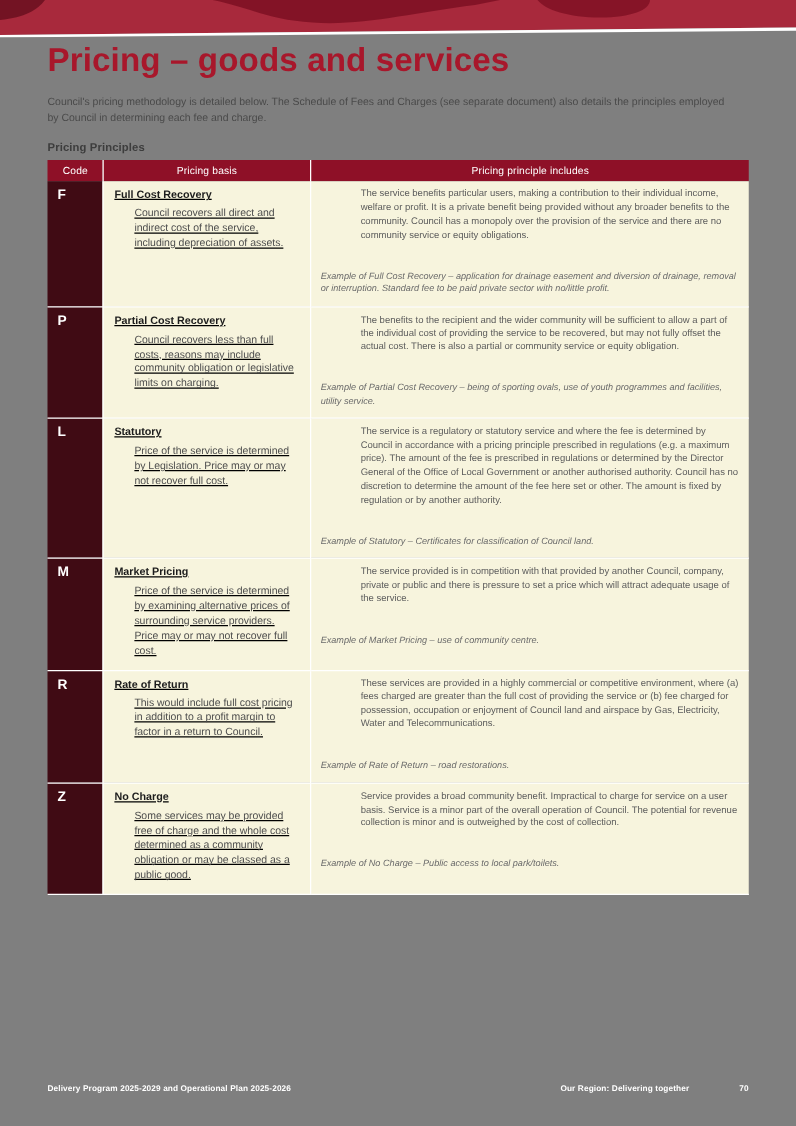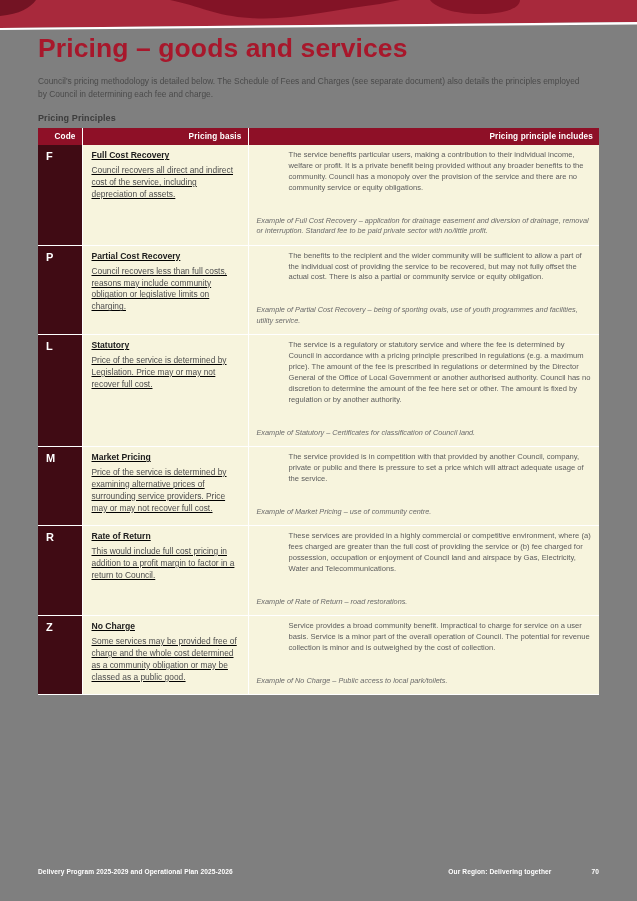--- a/index.html
+++ b/index.html
@@ -66,22 +66,22 @@
   #pricing-table {
     margin-top: 5px;
     width: 561px;
     border-collapse: collapse;
     table-layout: fixed;
   }
   #pricing-table thead th {
     background: #8e1027;
     color: #ffffff;
     font-size: 8.2px;
-    font-weight: bold;
-    text-align: right;
+    font-weight: normal;
+    text-align: center;
     padding: 4px 6px 4px 7px;
     border-right: 1px solid #ffffff;
     letter-spacing: 0.15px;
   }
   #pricing-table thead th:last-child { border-right: none; }
 
   .col-code  { width: 44px; }
   .col-basis { width: 166px; }
   .col-desc  { width: 351px; }
 
@@ -112,20 +112,21 @@
   .basis-title {
     font-size: 8.6px;
     font-weight: bold;
     color: #1c1c1c;
     margin-bottom: 5px;
   }
   .basis-body {
     font-size: 8.4px;
     line-height: 1.42;
     color: #4d4d4d;
+    margin-left: 16px;
   }
   .desc-body {
     font-size: 7.6px;
     line-height: 1.44;
     color: #5c5c5c;
     margin-left: 32px;
   }
   .desc-example {
     margin-top: 22px;
     font-size: 7.3px;

